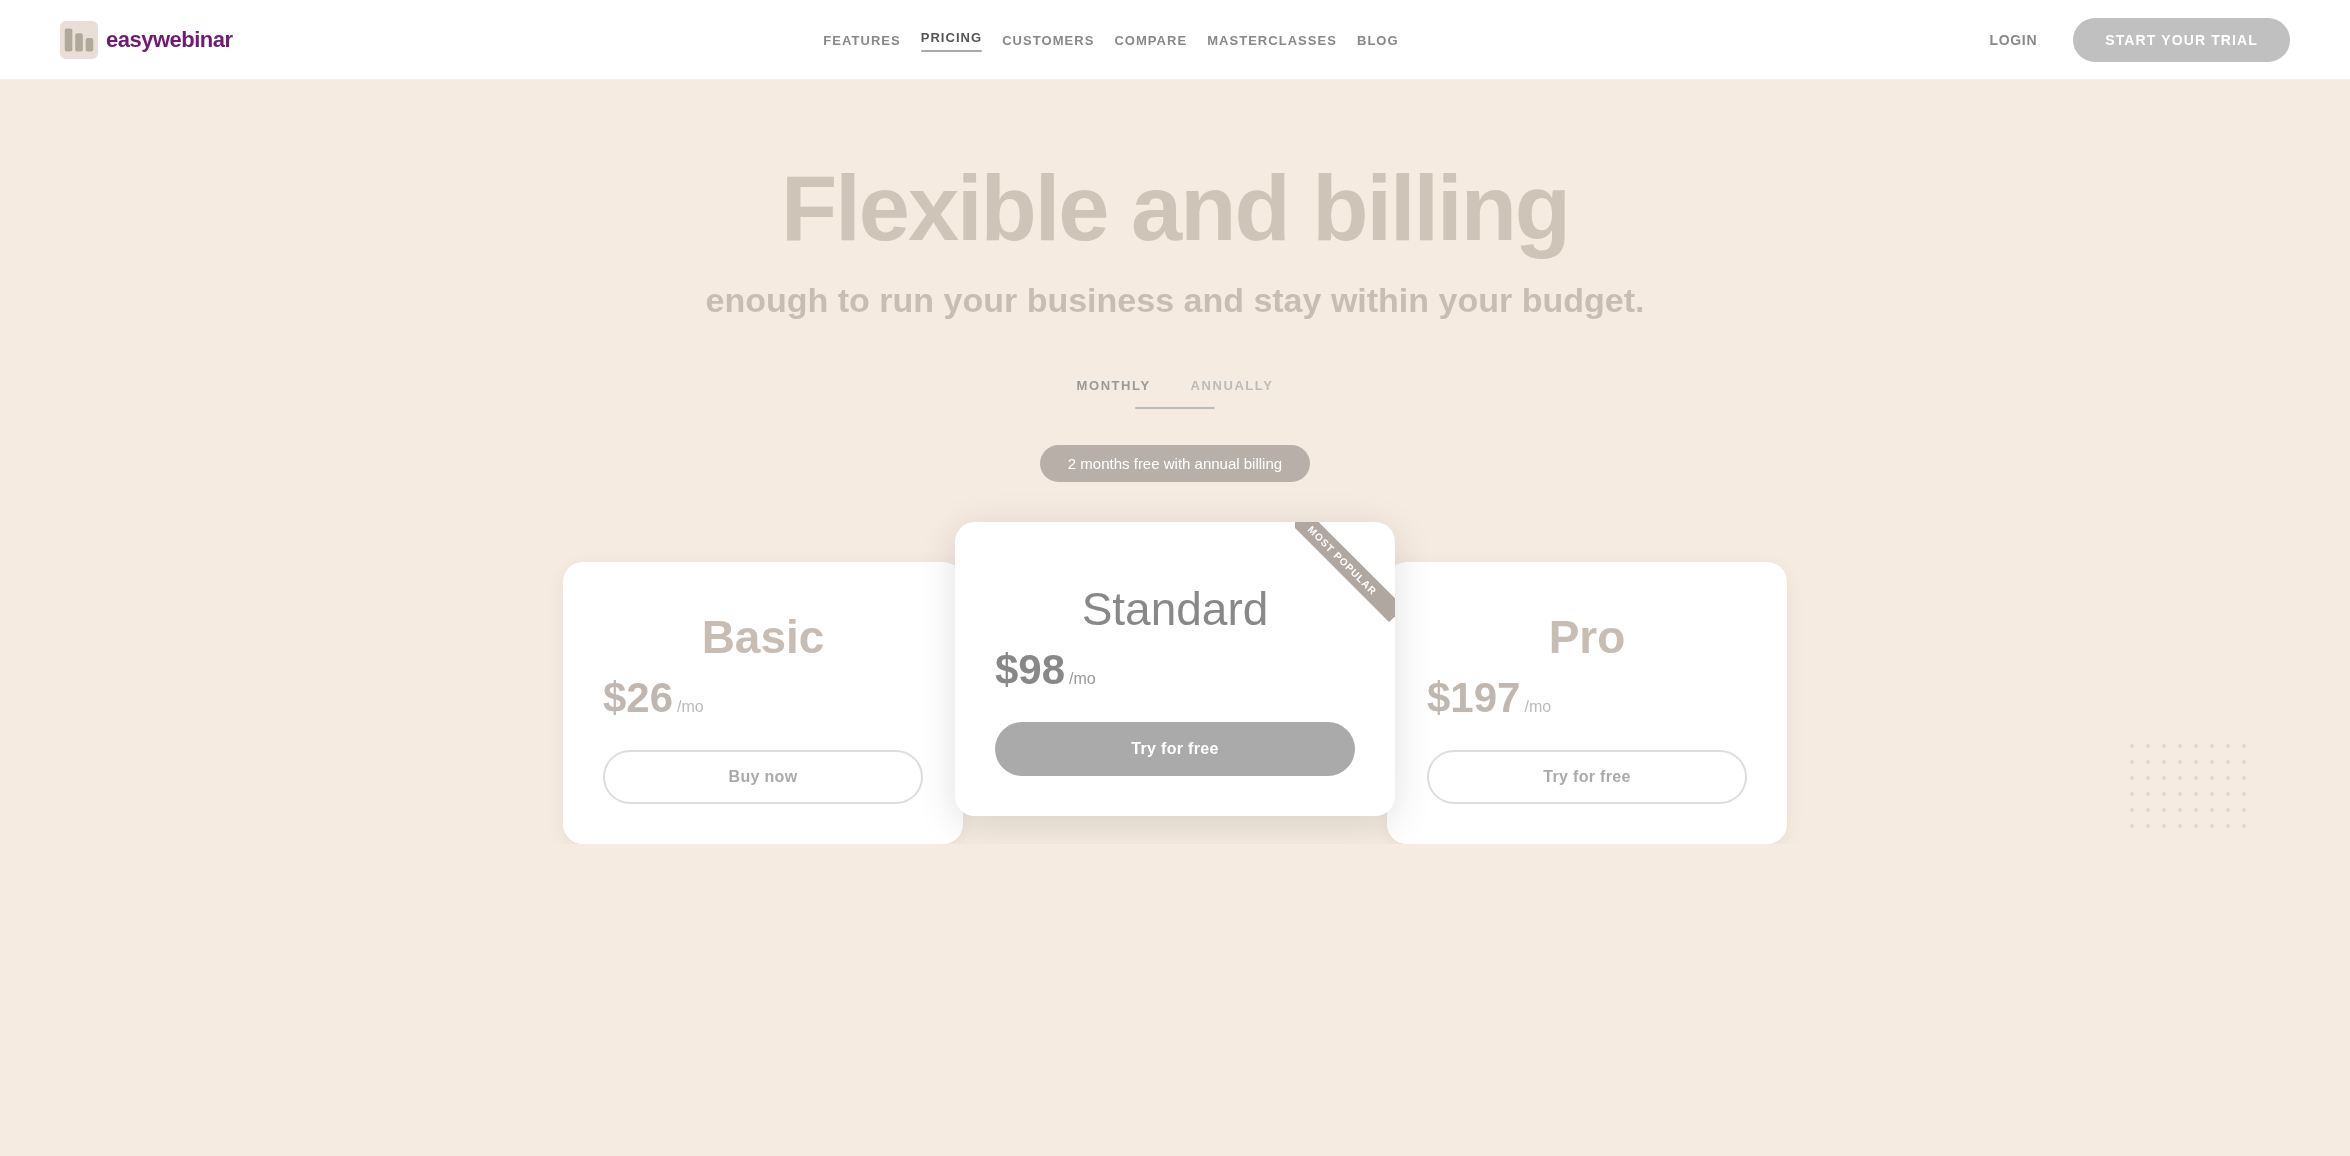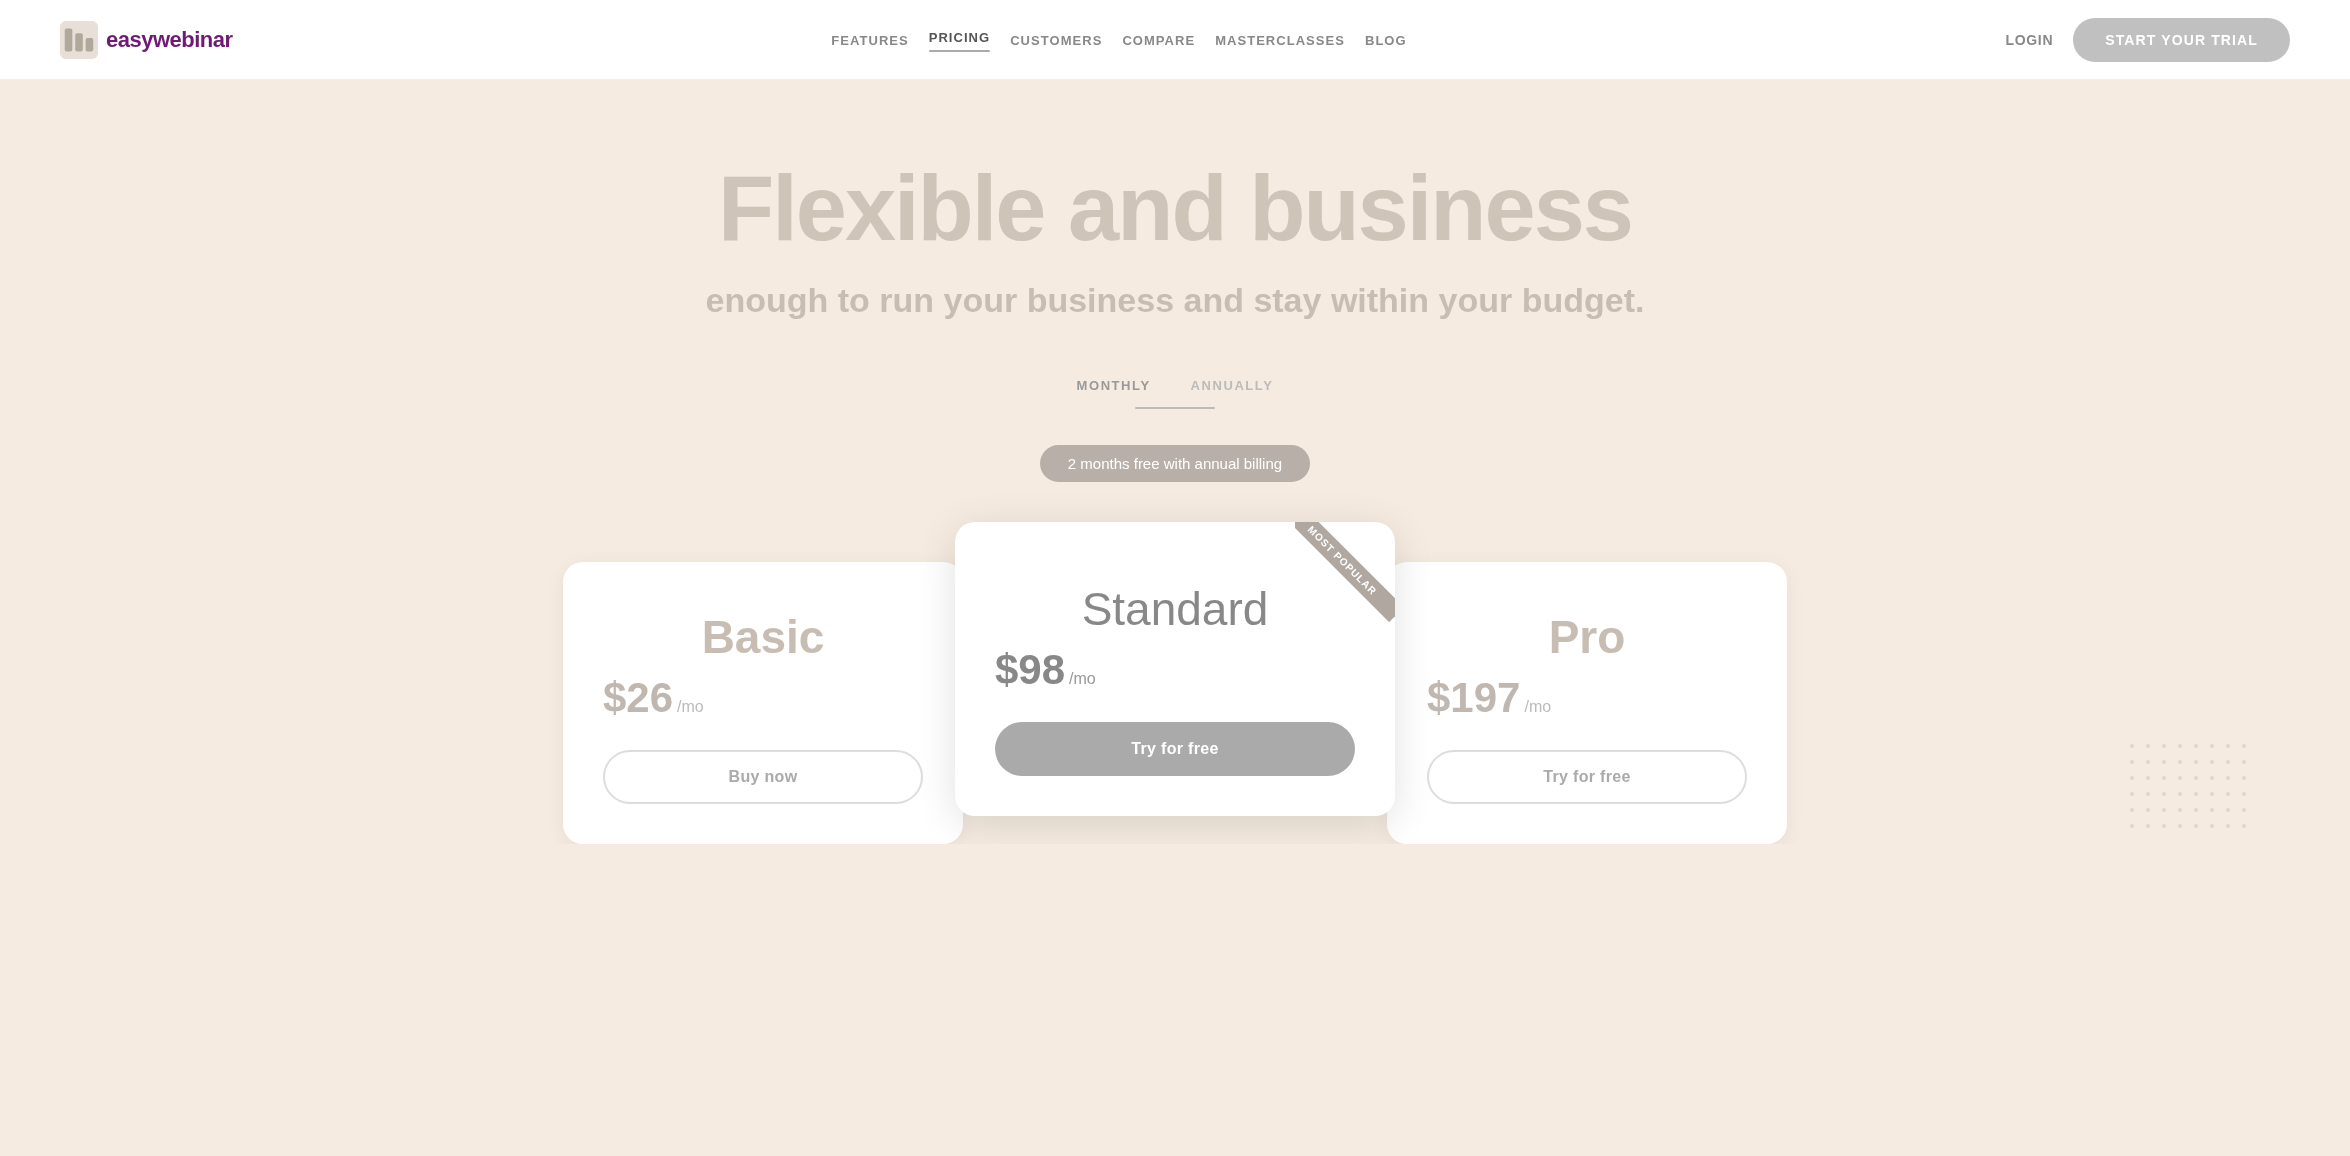--- a/index.html
+++ b/index.html
@@ -55,21 +55,21 @@
       content: '';
       display: block;
       height: 2px;
       background: #aaa;
       margin-top: 4px;
       border-radius: 2px;
     }
     .navbar-right {
       display: flex;
       align-items: center;
-      gap: 20px;
+      gap: 36px;
     }
     .login-link {
       font-size: 14px;
       font-weight: 600;
       color: #888;
       text-decoration: none;
       letter-spacing: 0.05em;
     }
     .trial-btn {
       background: #c0c0c0;
@@ -324,21 +324,21 @@
     <li><a href="#">BLOG</a></li>
   </ul>
 
   <div class="navbar-right">
     <a href="#" class="login-link">LOGIN</a>
     <button class="trial-btn">START YOUR TRIAL</button>
   </div>
 </nav>
 
 <section class="hero">
-  <h1 class="hero-title">Flexible and business</h1>
+  <h1 class="hero-title">Flexible and billing</h1>
   <p class="hero-subtitle">enough to run your business and stay within your budget.</p>
 
   <div class="billing-toggle">
     <a href="#" class="billing-option active">MONTHLY</a>
     <a href="#" class="billing-option">ANNUALLY</a>
     <div class="toggle-underline"></div>
   </div>
 
   <div style="margin-top:24px;">
     <span class="annual-badge">2 months free with annual billing</span>

